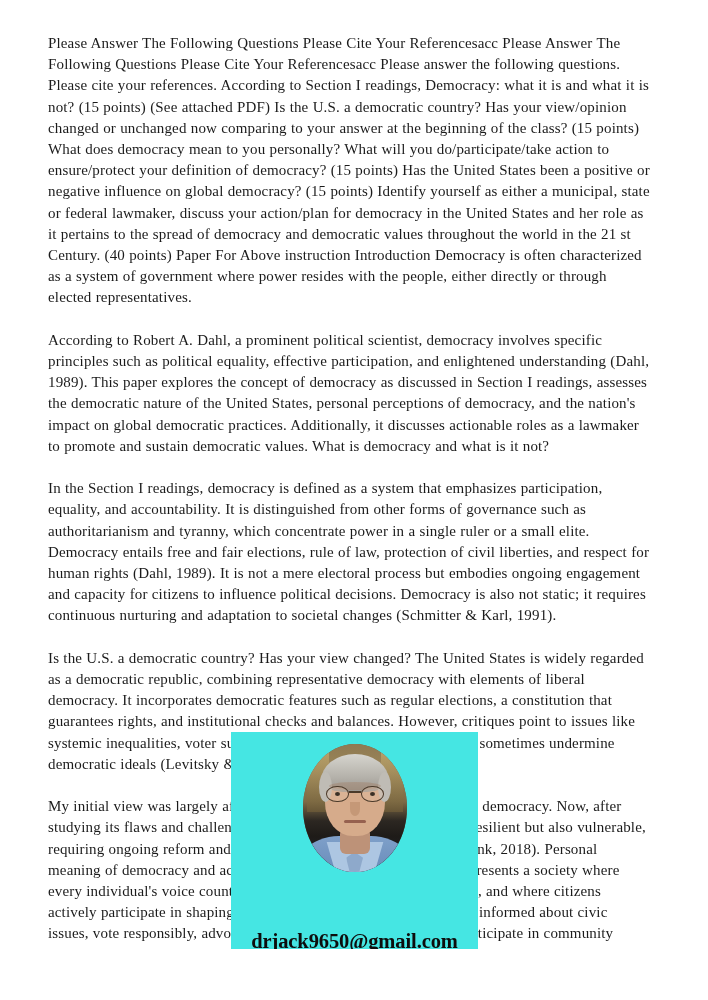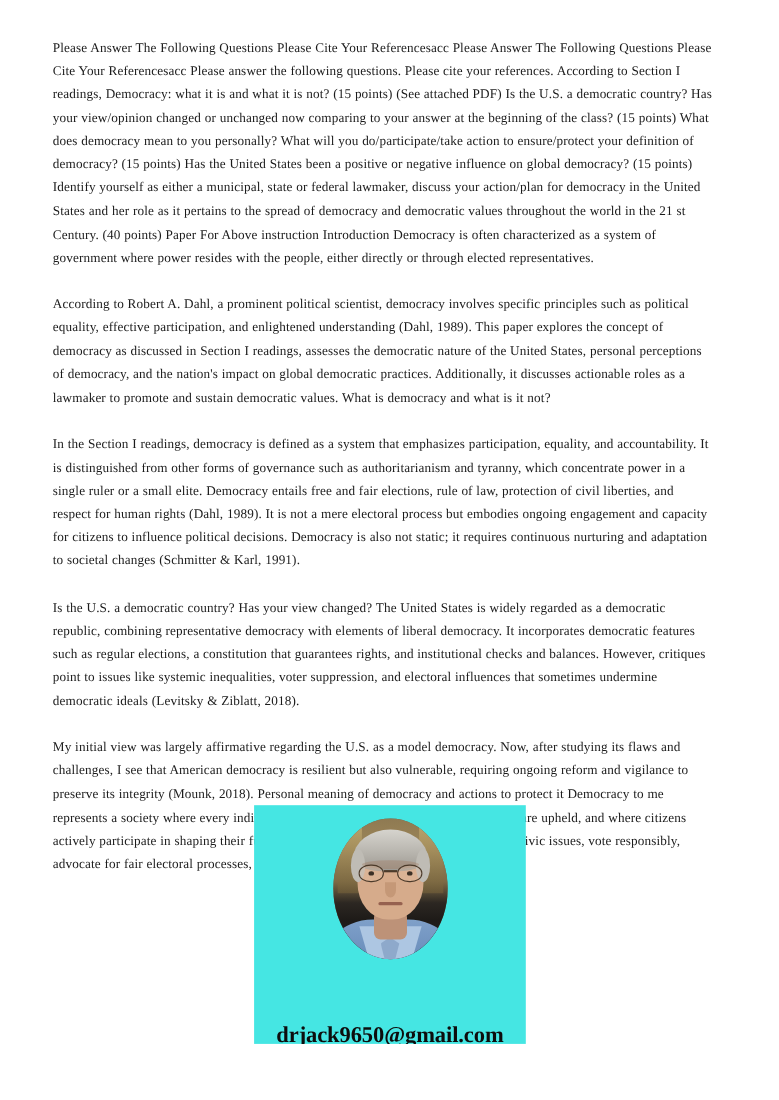--- a/index.html
+++ b/index.html
@@ -25,21 +25,21 @@
   }
 
   #document-body {
     position: absolute;
     left: 48px;
     top: 33px;
     width: 602px;
   }
 
   .doc-paragraph {
-    font-size: 12px;
+    font-size: 15px;
     line-height: 21.2px;
     color: #1b1b1b;
     text-align: left;
     margin: 0 0 21.2px 0;
     letter-spacing: 0.01em;
     word-spacing: 0.02em;
   }
 
   .doc-paragraph:last-child {
     margin-bottom: 0;

